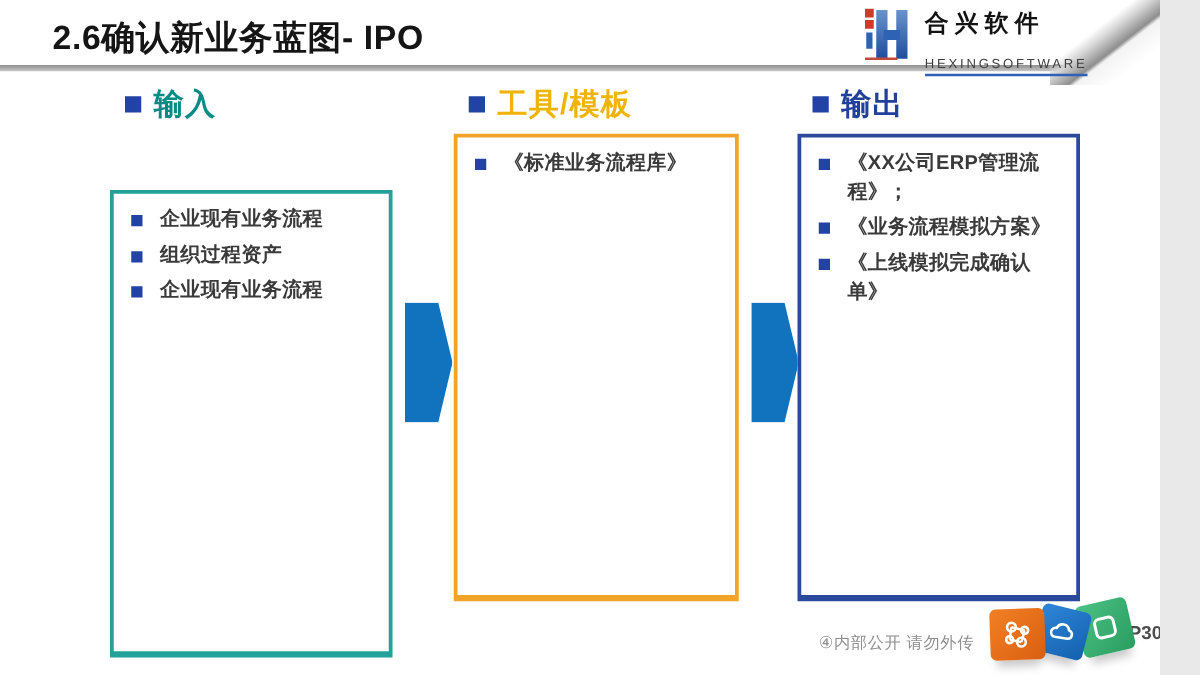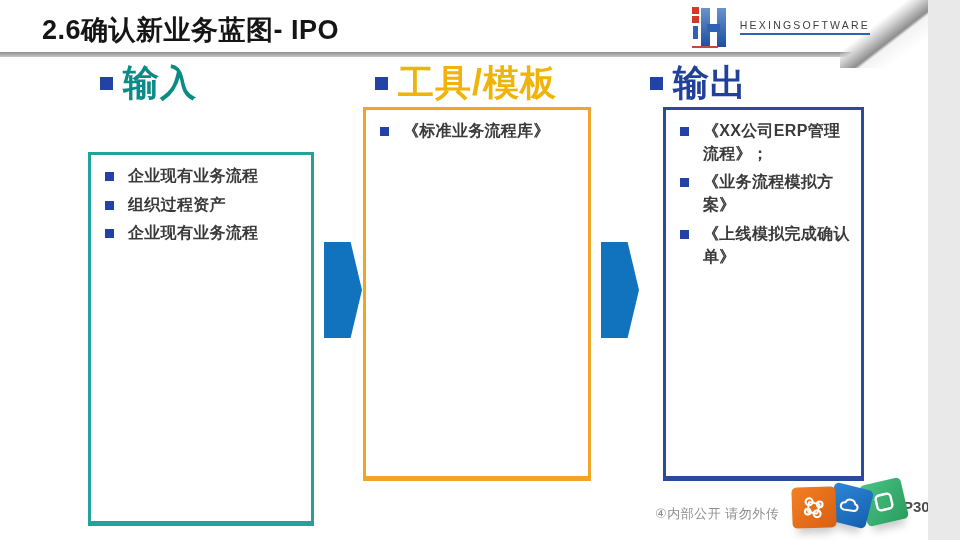--- a/index.html
+++ b/index.html
@@ -24,28 +24,28 @@
   .brand-mark .red-base{position:absolute;left:0;bottom:2px;width:26px;height:2px;background:#c24a3a;}
   .brand-text{display:flex;flex-direction:column;}
   .brand-cn{font-size:19px;font-weight:bold;color:#121212;letter-spacing:5px;white-space:nowrap;}
   .brand-en{font-size:10.5px;color:#3f3f3f;letter-spacing:2.2px;margin-top:13px;white-space:nowrap;}
   .brand-underline{height:2px;background:#2e62b5;margin-top:2px;}
 
   
   .column{position:absolute;top:62px;}
   .col-header{display:flex;align-items:center;height:42px;}
   .hdr-bullet{width:13px;height:13px;background:#2243a5;margin:0 10px 0 12px;flex:0 0 auto;}
-  .hdr-text{font-size:36px;font-weight:bold;letter-spacing:1px;white-space:nowrap;}
+  .hdr-text{font-size:24px;font-weight:bold;letter-spacing:1px;white-space:nowrap;}
   .c0{color:#0b8b85;}
   .c1{color:#f0b409;}
   .c2{color:#20409b;}
   .box{margin-top:3px;height:356px;background:#ffffff;padding:10px 6px 0 10px;box-sizing:content-box;}
   .b0{border:3px solid #23a29a;border-bottom-width:5px;margin-top:48px;}
   .b1{border:3px solid #f0a428;border-bottom-width:5px;}
-  .b2{border:3px solid #2b4a9b;border-bottom-width:5px;margin-left:25px;}
+  .b2{border:3px solid #2b4a9b;border-bottom-width:5px;}
   .item{display:flex;margin-bottom:6px;}
   .bullet{width:9px;height:9px;background:#2243a5;margin:7px 14px 0 4px;flex:0 0 auto;}
   .item-text{font-size:16px;font-weight:600;color:#3a3a3a;line-height:1.42;letter-spacing:0.3px;}
 
   
   .arrow{position:absolute;top:242px;width:38px;height:96px;background:#1173be;
     clip-path:polygon(0 0,70% 0,100% 50%,70% 100%,0 100%);}
   .arrow-1{left:324px;}
   .arrow-2{left:601px;}
 
@@ -75,20 +75,21 @@
     <div class="brand-mark">
       <div class="red1"></div>
       <div class="red2"></div>
       <div class="blue-small"></div>
       <div class="bar-l"></div>
       <div class="bar-r"></div>
       <div class="bar-c"></div>
       <div class="red-base"></div>
     </div>
     <div class="brand-text">
+      <span class="brand-cn">合兴软件</span>
       <span class="brand-en">HEXINGSOFTWARE</span>
       <div class="brand-underline"></div>
     </div>
   </div>
 
   <section class="column" style="left:88px;width:226px;">
     <div class="col-header">
       <span class="hdr-bullet"></span>
       <span class="hdr-text c0">输入</span>
     </div>

